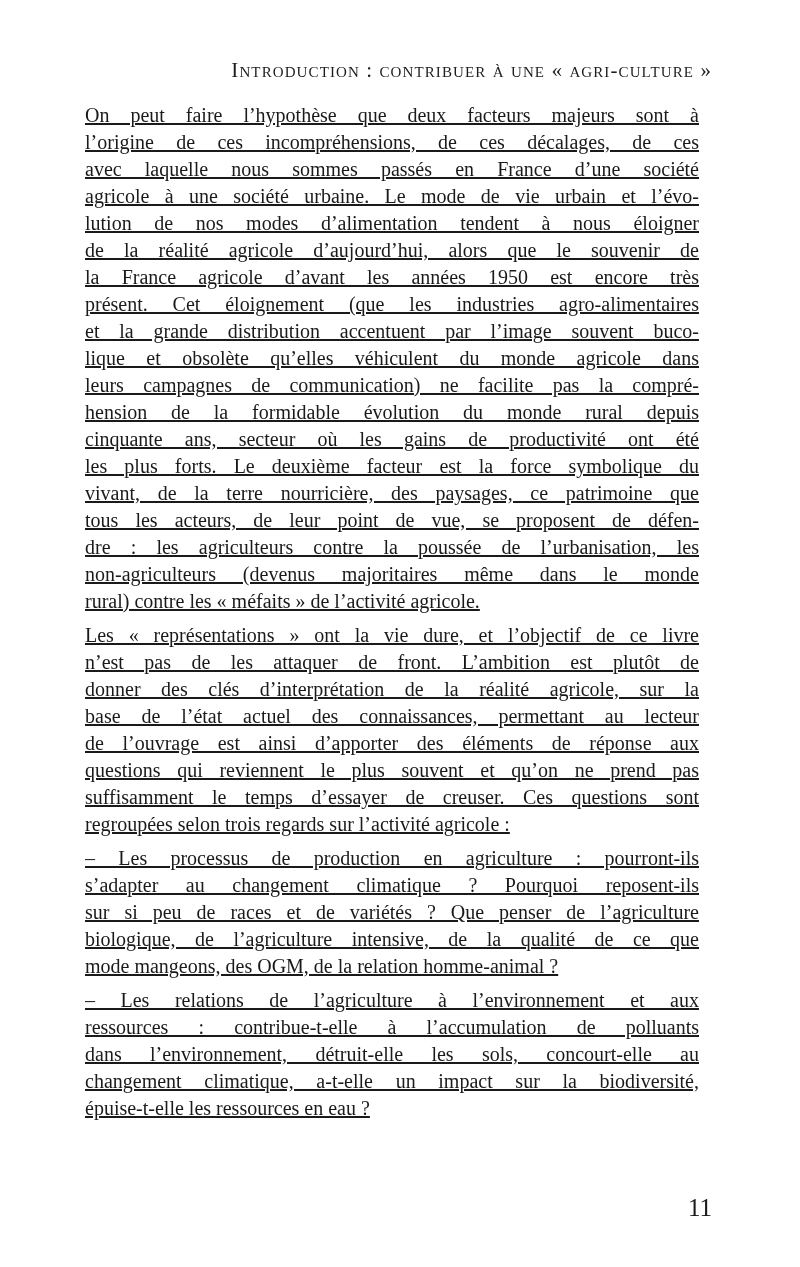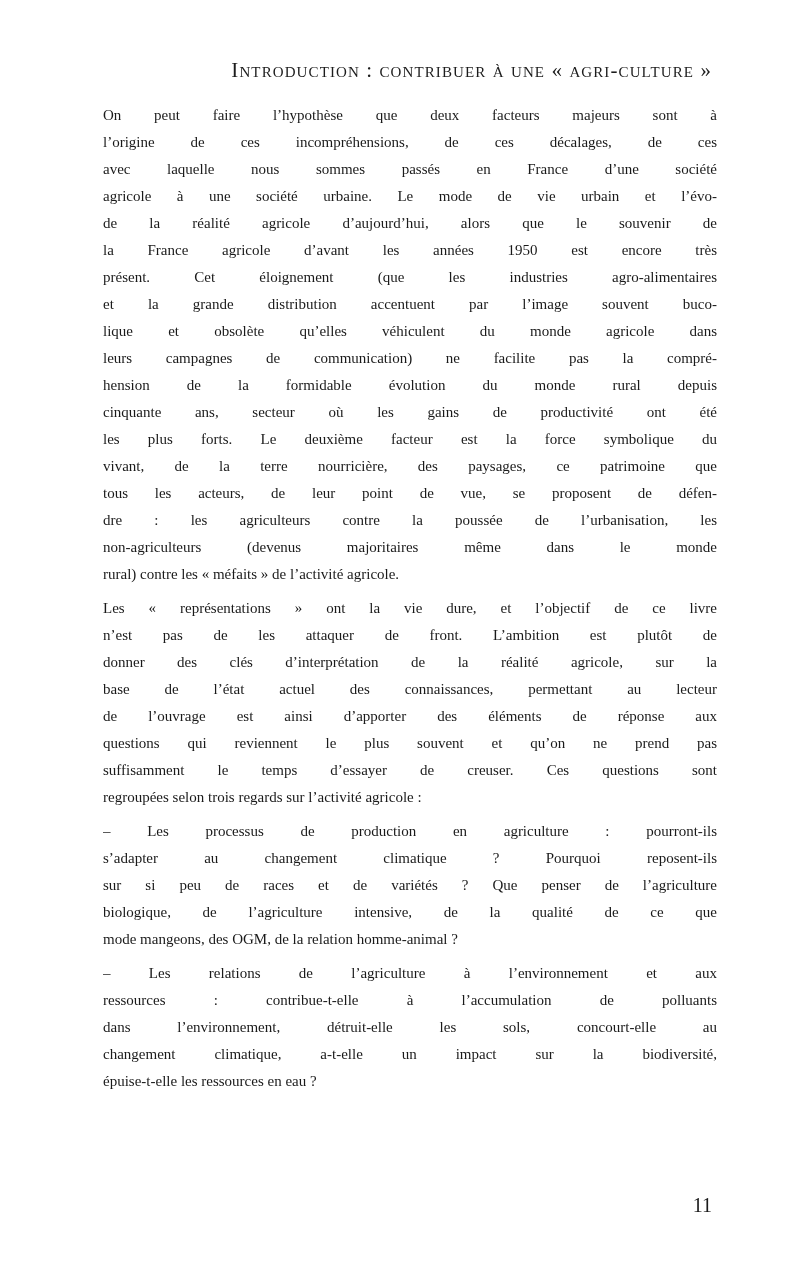--- a/index.html
+++ b/index.html
@@ -24,59 +24,61 @@
     text-align: right;
     font-size: 21px;
     font-variant: small-caps;
     letter-spacing: 1.1px;
     white-space: nowrap;
     color: #1c1c1c;
   }
   .text-block {
     position: absolute;
     top: 102px;
-    left: 103px;
+    left: 85px;
     width: 614px;
-    font-size: 15px;
+    font-size: 20px;
     line-height: 27px;
     color: #1a1a1a;
+    text-decoration: underline;
   }
   .para + .para {
     margin-top: 7px;
   }
   .line {
     height: 27px;
     overflow: hidden;
     text-align: justify;
     text-align-last: justify;
   }
   .line.last {
     text-align-last: left;
   }
   .page-number {
     position: absolute;
     top: 1194px;
     right: 88px;
-    font-size: 20px;
+    font-size: 25px;
     text-align: right;
     color: #1a1a1a;
   }
 </style>
 </head>
 <body>
 
 <div class="page">
   <div class="running-head">Introduction : contribuer à une « agri-culture »</div>
 
   <div class="text-block" id="body-text">
       <div class="para">
         <div class="line">On peut faire l’hypothèse que deux facteurs majeurs sont à</div>
         <div class="line">l’origine de ces incompréhensions, de ces décalages, de ces</div>
         <div class="line">avec laquelle nous sommes passés en France d’une société</div>
         <div class="line">agricole à une société urbaine. Le mode de vie urbain et l’évo-</div>
+        <div class="line">lution de nos modes d’alimentation tendent à nous éloigner</div>
         <div class="line">de la réalité agricole d’aujourd’hui, alors que le souvenir de</div>
         <div class="line">la France agricole d’avant les années 1950 est encore très</div>
         <div class="line">présent. Cet éloignement (que les industries agro-alimentaires</div>
         <div class="line">et la grande distribution accentuent par l’image souvent buco-</div>
         <div class="line">lique et obsolète qu’elles véhiculent du monde agricole dans</div>
         <div class="line">leurs campagnes de communication) ne facilite pas la compré-</div>
         <div class="line">hension de la formidable évolution du monde rural depuis</div>
         <div class="line">cinquante ans, secteur où les gains de productivité ont été</div>
         <div class="line">les plus forts. Le deuxième facteur est la force symbolique du</div>
         <div class="line">vivant, de la terre nourricière, des paysages, ce patrimoine que</div>

